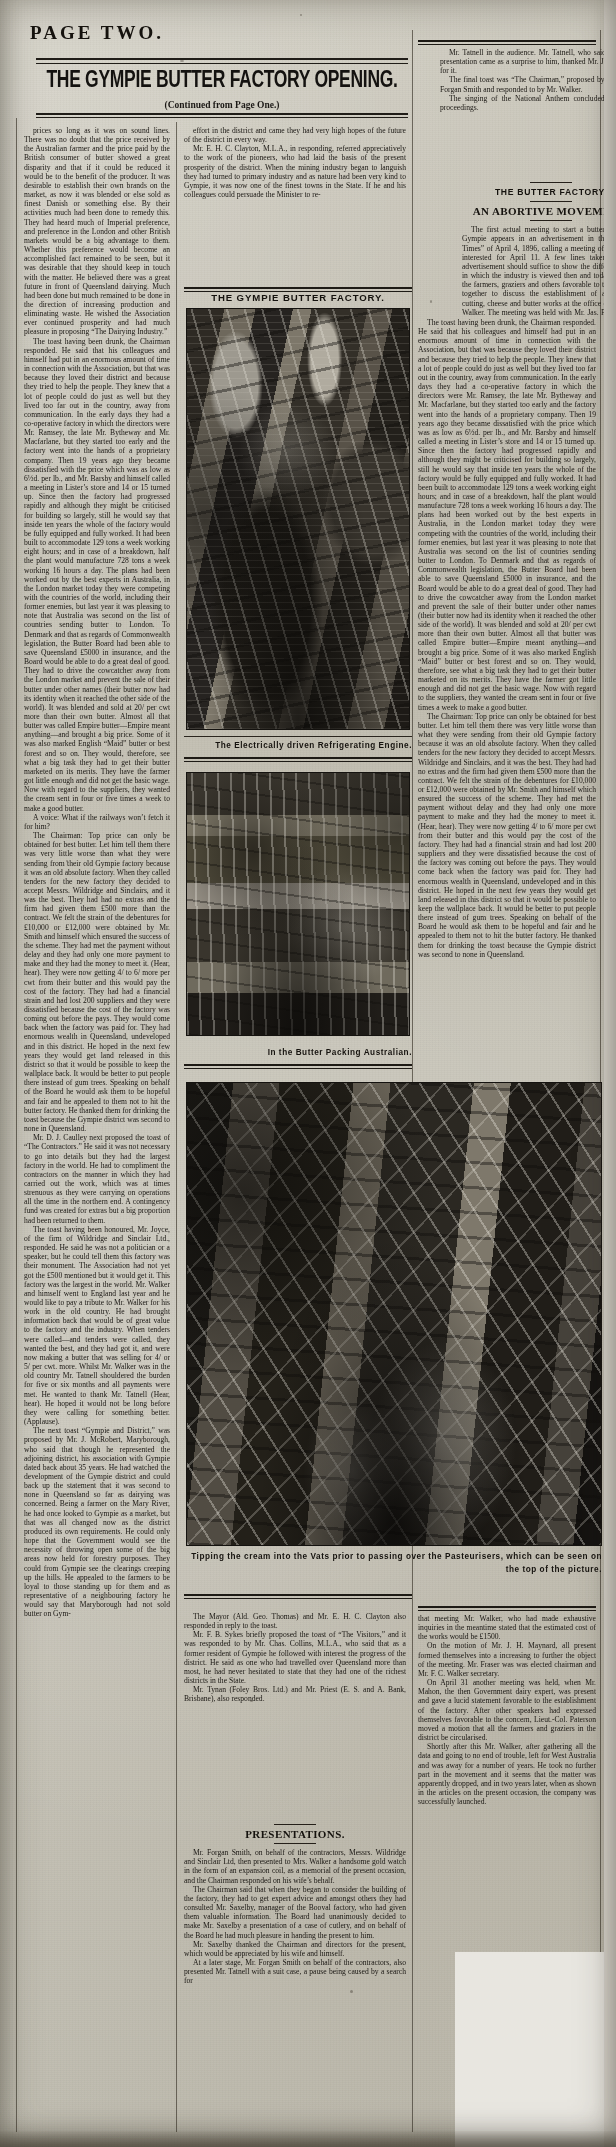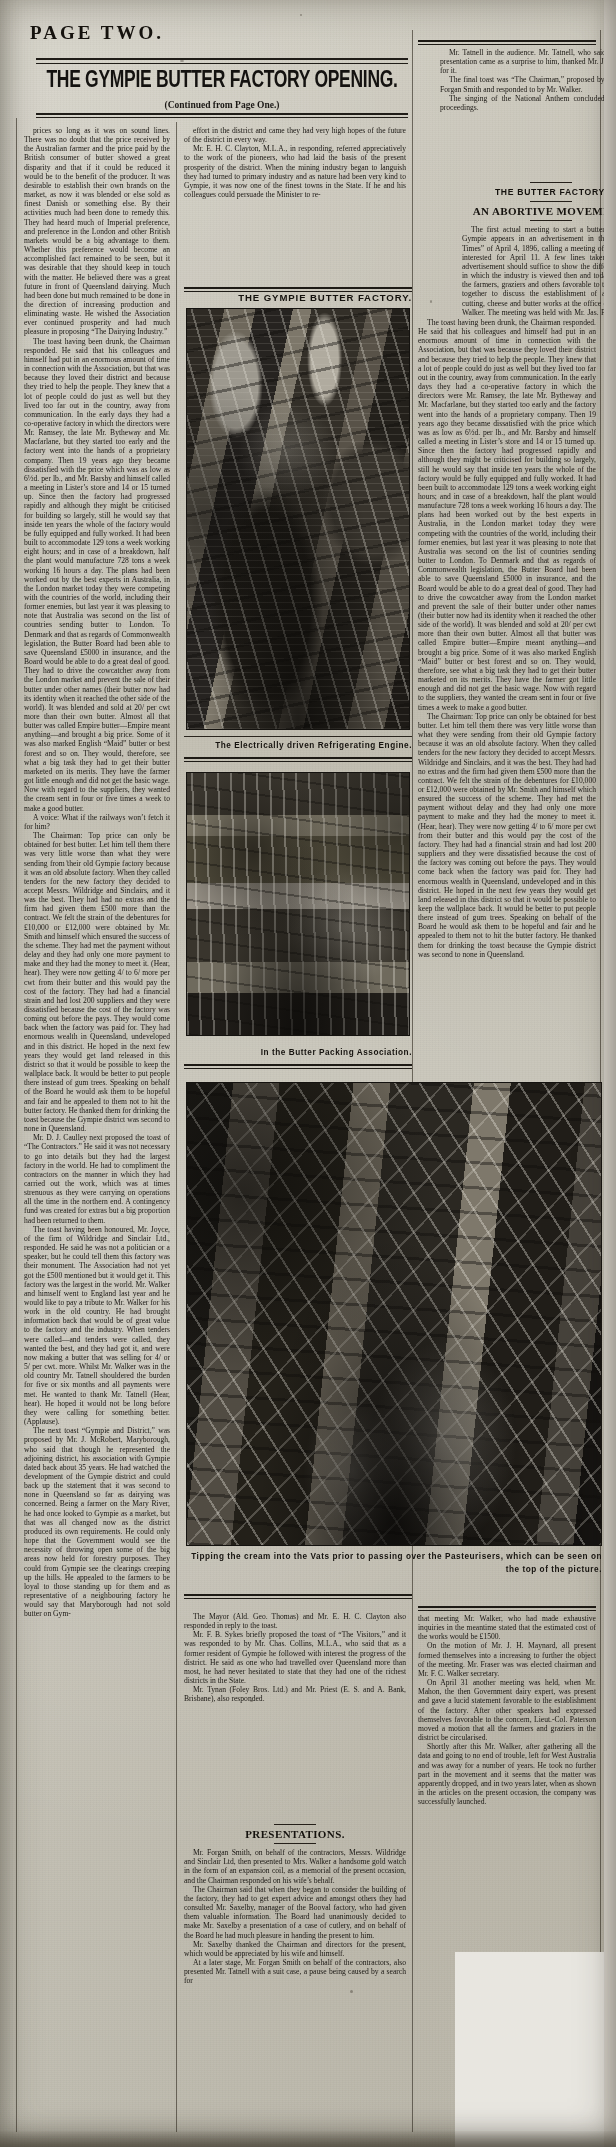--- a/index.html
+++ b/index.html
@@ -140,21 +140,21 @@
   .mini-rule {
     width: 42px;
     height: 0;
     border-top: 1.6px solid #241f19;
     margin: 4px auto 4px;
   }
 
   
   .photo-head {
     position: absolute;
-    text-align: right;
+    text-align: center;
     font-family: "Liberation Sans", sans-serif;
     font-weight: bold;
     font-size: 9.6px;
     letter-spacing: .9px;
     color: #15120e;
   }
   .photo {
     position: absolute;
     border: 1.6px solid #14120f;
     overflow: hidden;
@@ -278,21 +278,21 @@
             linear-gradient(180deg, #3b372f 0 16%, #86806f 16% 24%, #55503f 24% 42%, #9b958a 42% 52%, #39352d 52% 72%, #6f6a5d 72% 84%, #201d19 84% 100%);"></div>
       <div class="px" style="background:
             repeating-linear-gradient(88deg, rgba(238,235,226,.32) 0 2px, transparent 2px 13px),
             repeating-linear-gradient(8deg, rgba(16,14,11,.36) 0 2px, transparent 2px 19px),
             radial-gradient(ellipse at 30% 30%, rgba(16,14,11,.58), transparent 36%),
             radial-gradient(ellipse at 72% 58%, rgba(232,228,218,.26), transparent 28%);"></div>
       <div class="px" style="background:
             radial-gradient(ellipse at 50% 100%, rgba(9,8,6,.70), transparent 52%),
             radial-gradient(ellipse at 96% 20%, rgba(10,9,7,.45), transparent 40%);"></div>
     </div>
-    <div class="caption" style="left:184px;top:1048px;width:228px;">In the Butter Packing Association.</div>
+    <div class="caption" style="left:184px;top:1048px;width:228px;">In the Butter Packing Australian.</div>
     <div class="dbl-rule" style="left:184px;top:1064px;width:228px;"></div>
 
     <div class="photo" style="left:186px;top:1082px;width:414px;height:462px;">
       <div class="px" style="background:
             linear-gradient(96deg, #1c1a16 0 10%, #514c43 10% 20%, #232019 20% 36%, #6a6458 36% 44%, #2b2822 44% 62%, #7e786b 62% 70%, #201d18 70% 86%, #45413a 86% 94%, #141210 94% 100%);"></div>
       <div class="px" style="background:
             repeating-linear-gradient(58deg, rgba(240,237,228,.34) 0 2px, transparent 2px 21px),
             repeating-linear-gradient(-46deg, rgba(236,232,222,.24) 0 2px, transparent 2px 27px),
             repeating-linear-gradient(4deg, rgba(14,12,10,.40) 0 3px, transparent 3px 25px);"></div>
       <div class="px" style="background:

